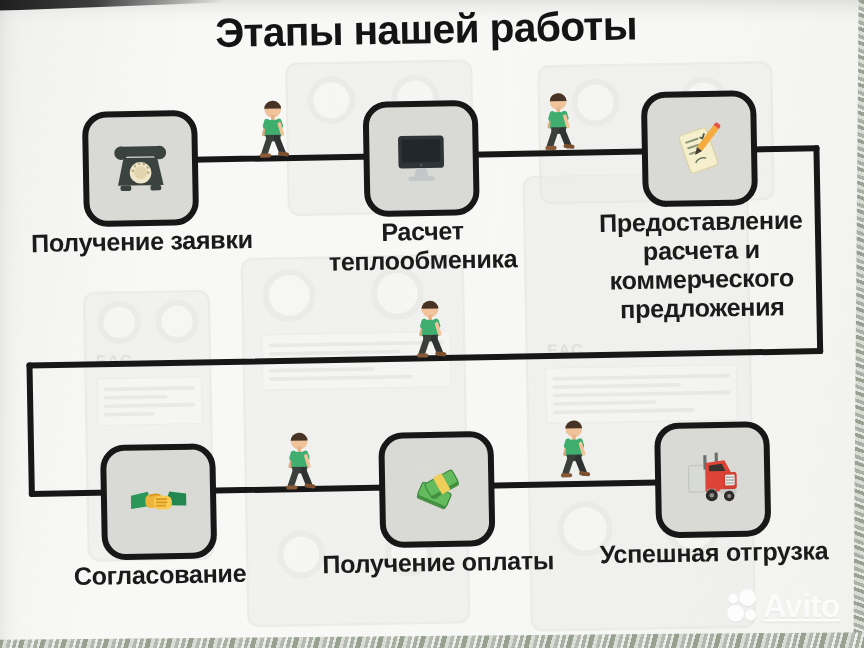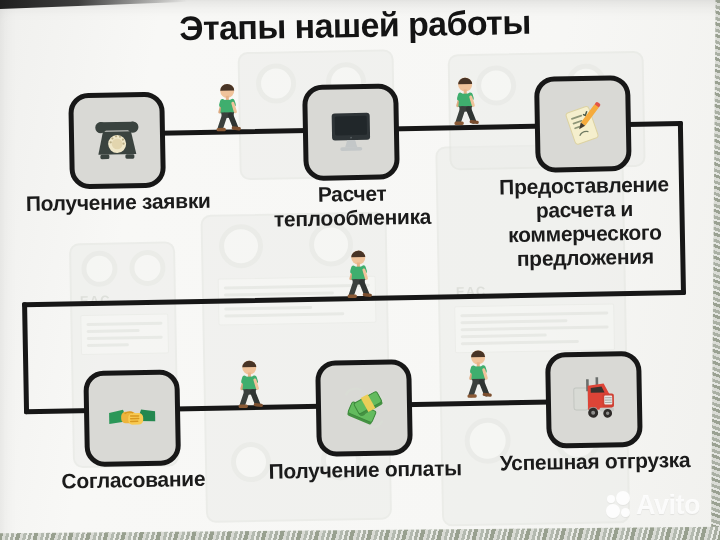--- a/index.html
+++ b/index.html
@@ -50,21 +50,21 @@
   
   .watermark{position:absolute;left:606px;top:490px;z-index:40;display:flex;align-items:center;gap:3px;
     color:rgba(255,255,255,.85);text-shadow:0 1px 1px rgba(0,0,0,.07);}
   .wm-dots{position:relative;width:27px;height:30px;}
   .wm-dots i{position:absolute;border-radius:50%;background:rgba(255,255,255,.85);
     box-shadow:0 1px 1px rgba(0,0,0,.05);}
   .wm-dots .d1{left:1px;top:4px;width:8px;height:8px;}
   .wm-dots .d2{left:10px;top:0;width:14px;height:14px;}
   .wm-dots .d3{left:0;top:13px;width:14px;height:14px;}
   .wm-dots .d4{left:15px;top:17px;width:9px;height:9px;}
-  .wm-text{font-size:27px;font-weight:700;letter-spacing:-.5px;}
+  .wm-text{font-size:27px;font-weight:700;letter-spacing:-.5px;text-decoration:underline;}
 </style>
 </head>
 <body>
 
 <svg width="0" height="0" style="position:absolute">
   <defs>
     <g id="walker-g">
       <line x1="13" y1="21" x2="10.2" y2="30.5" stroke="#dca87f" stroke-width="3" stroke-linecap="round"></line>
       <circle cx="18" cy="9.5" r="7" fill="#f0c39b"></circle>
       <path d="M11 9.2 a7 6.6 0 0 1 14 0 Z" fill="#483426"></path>

